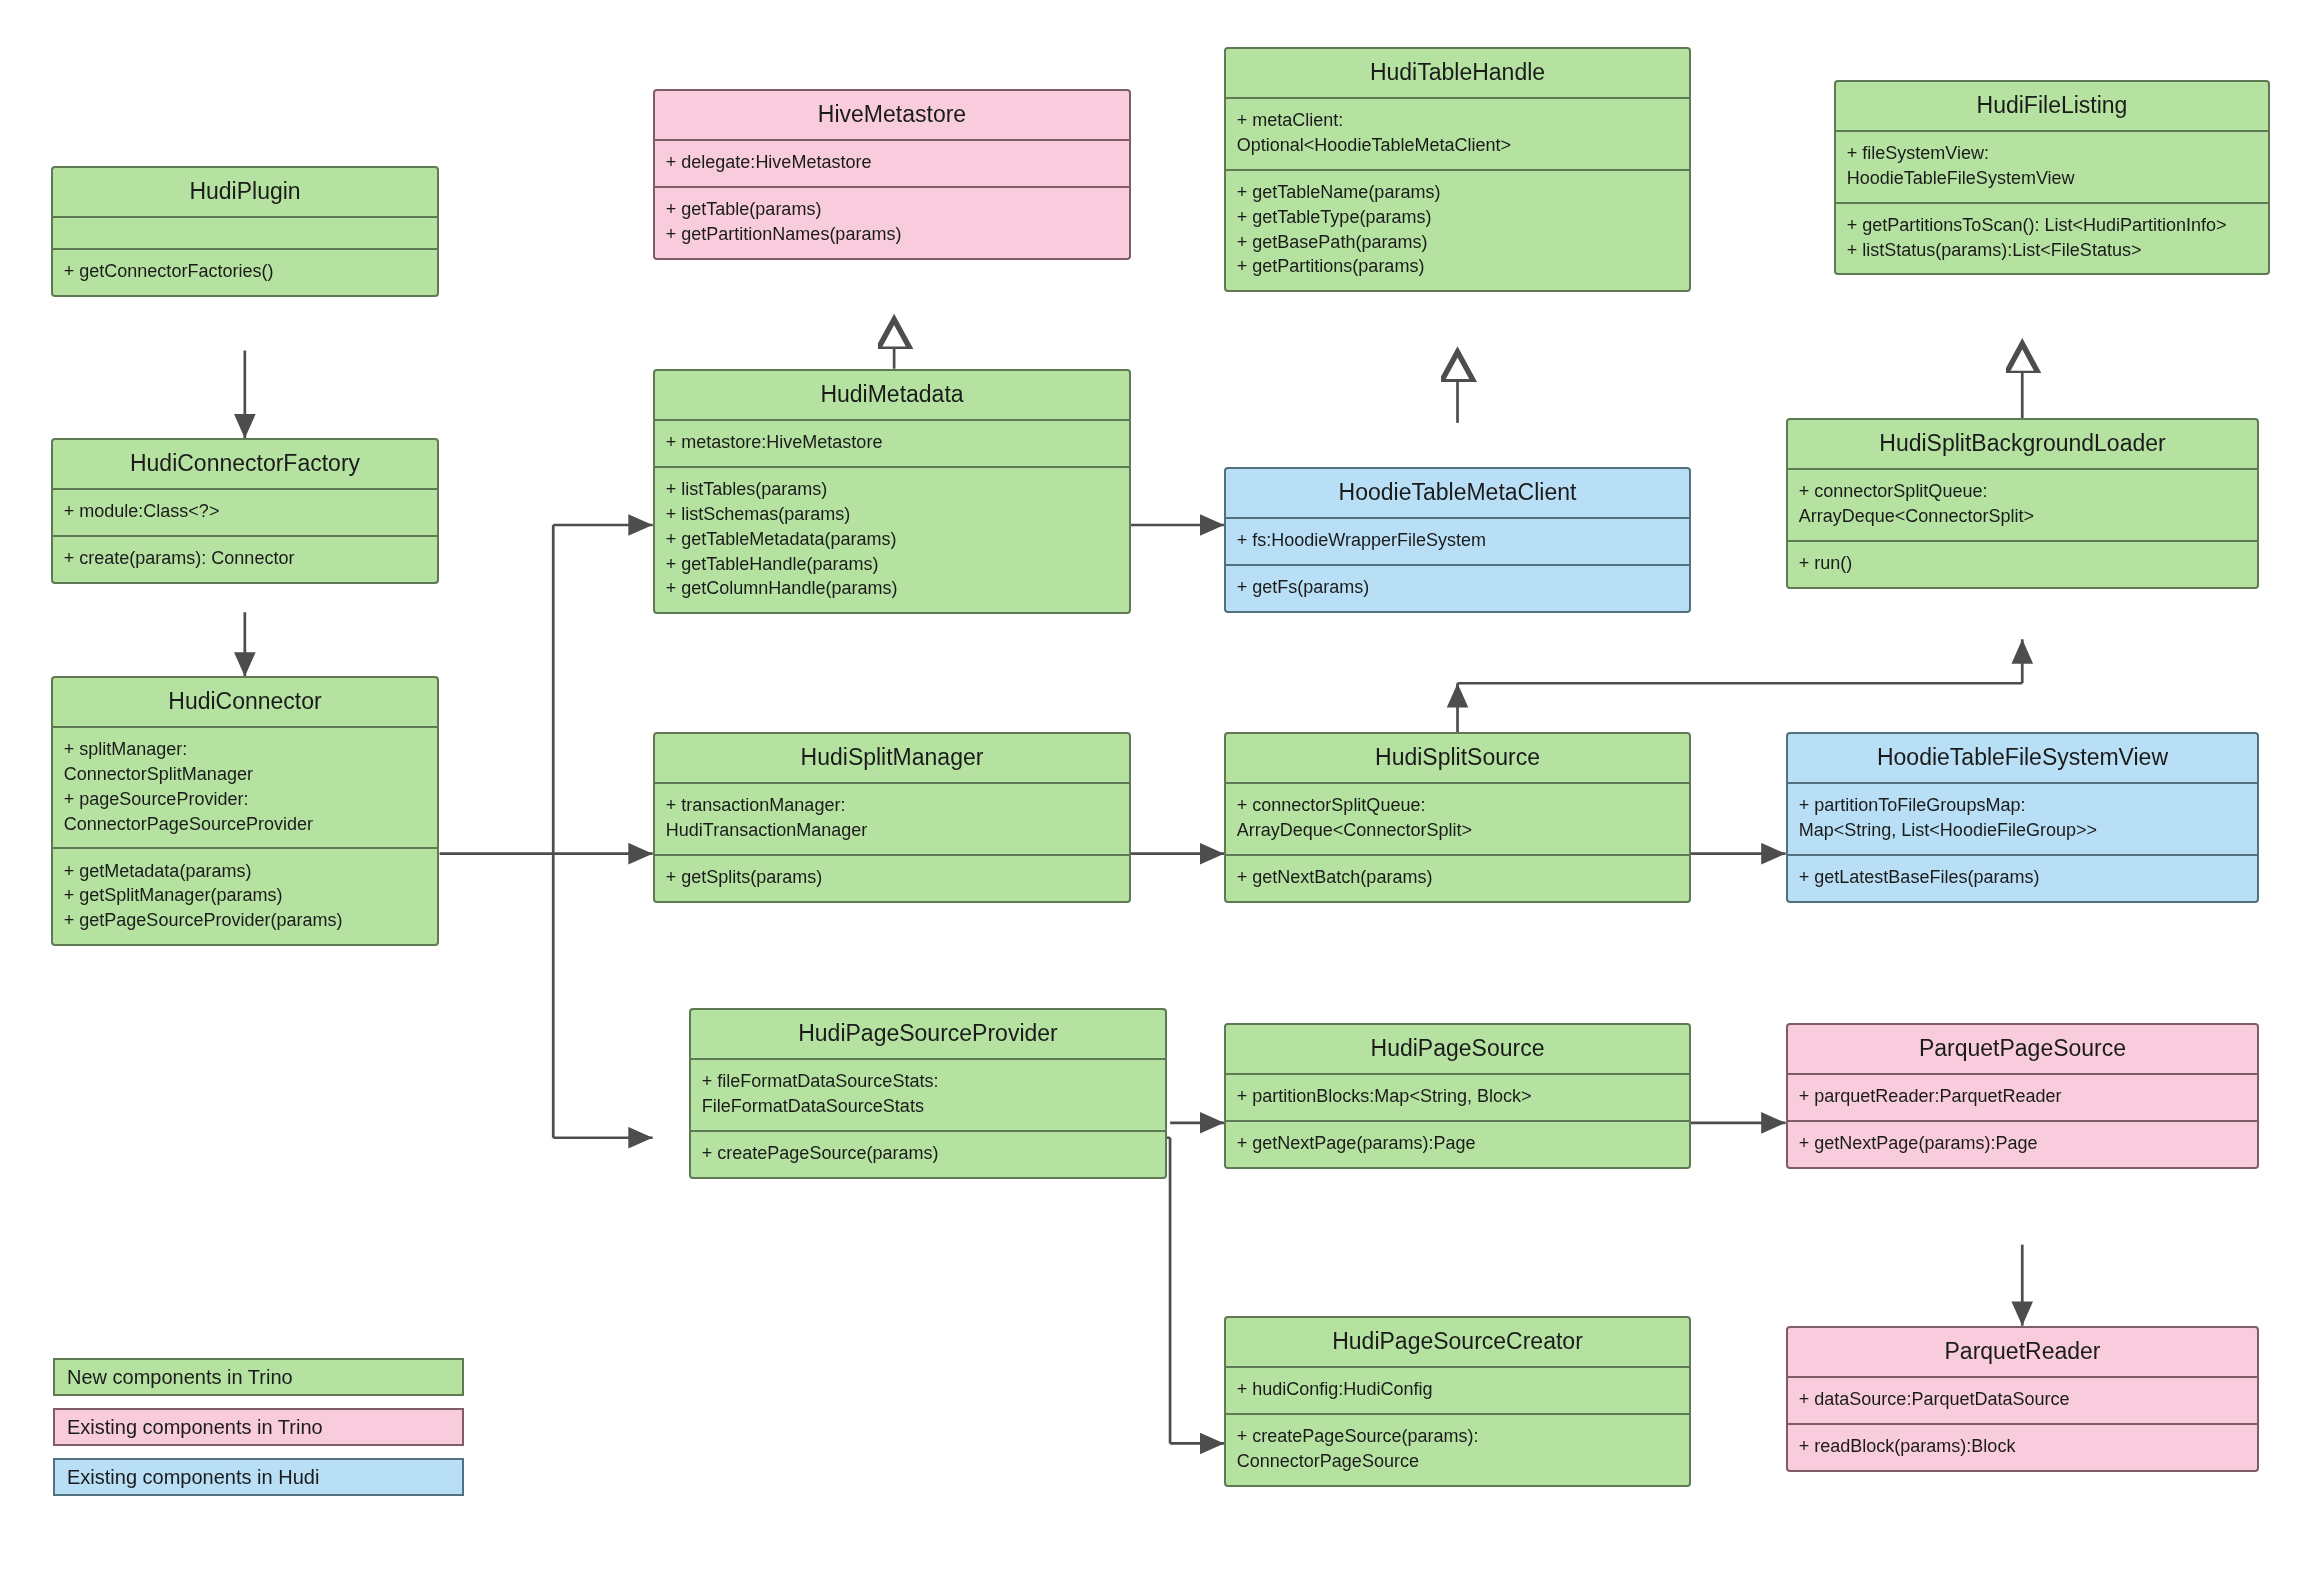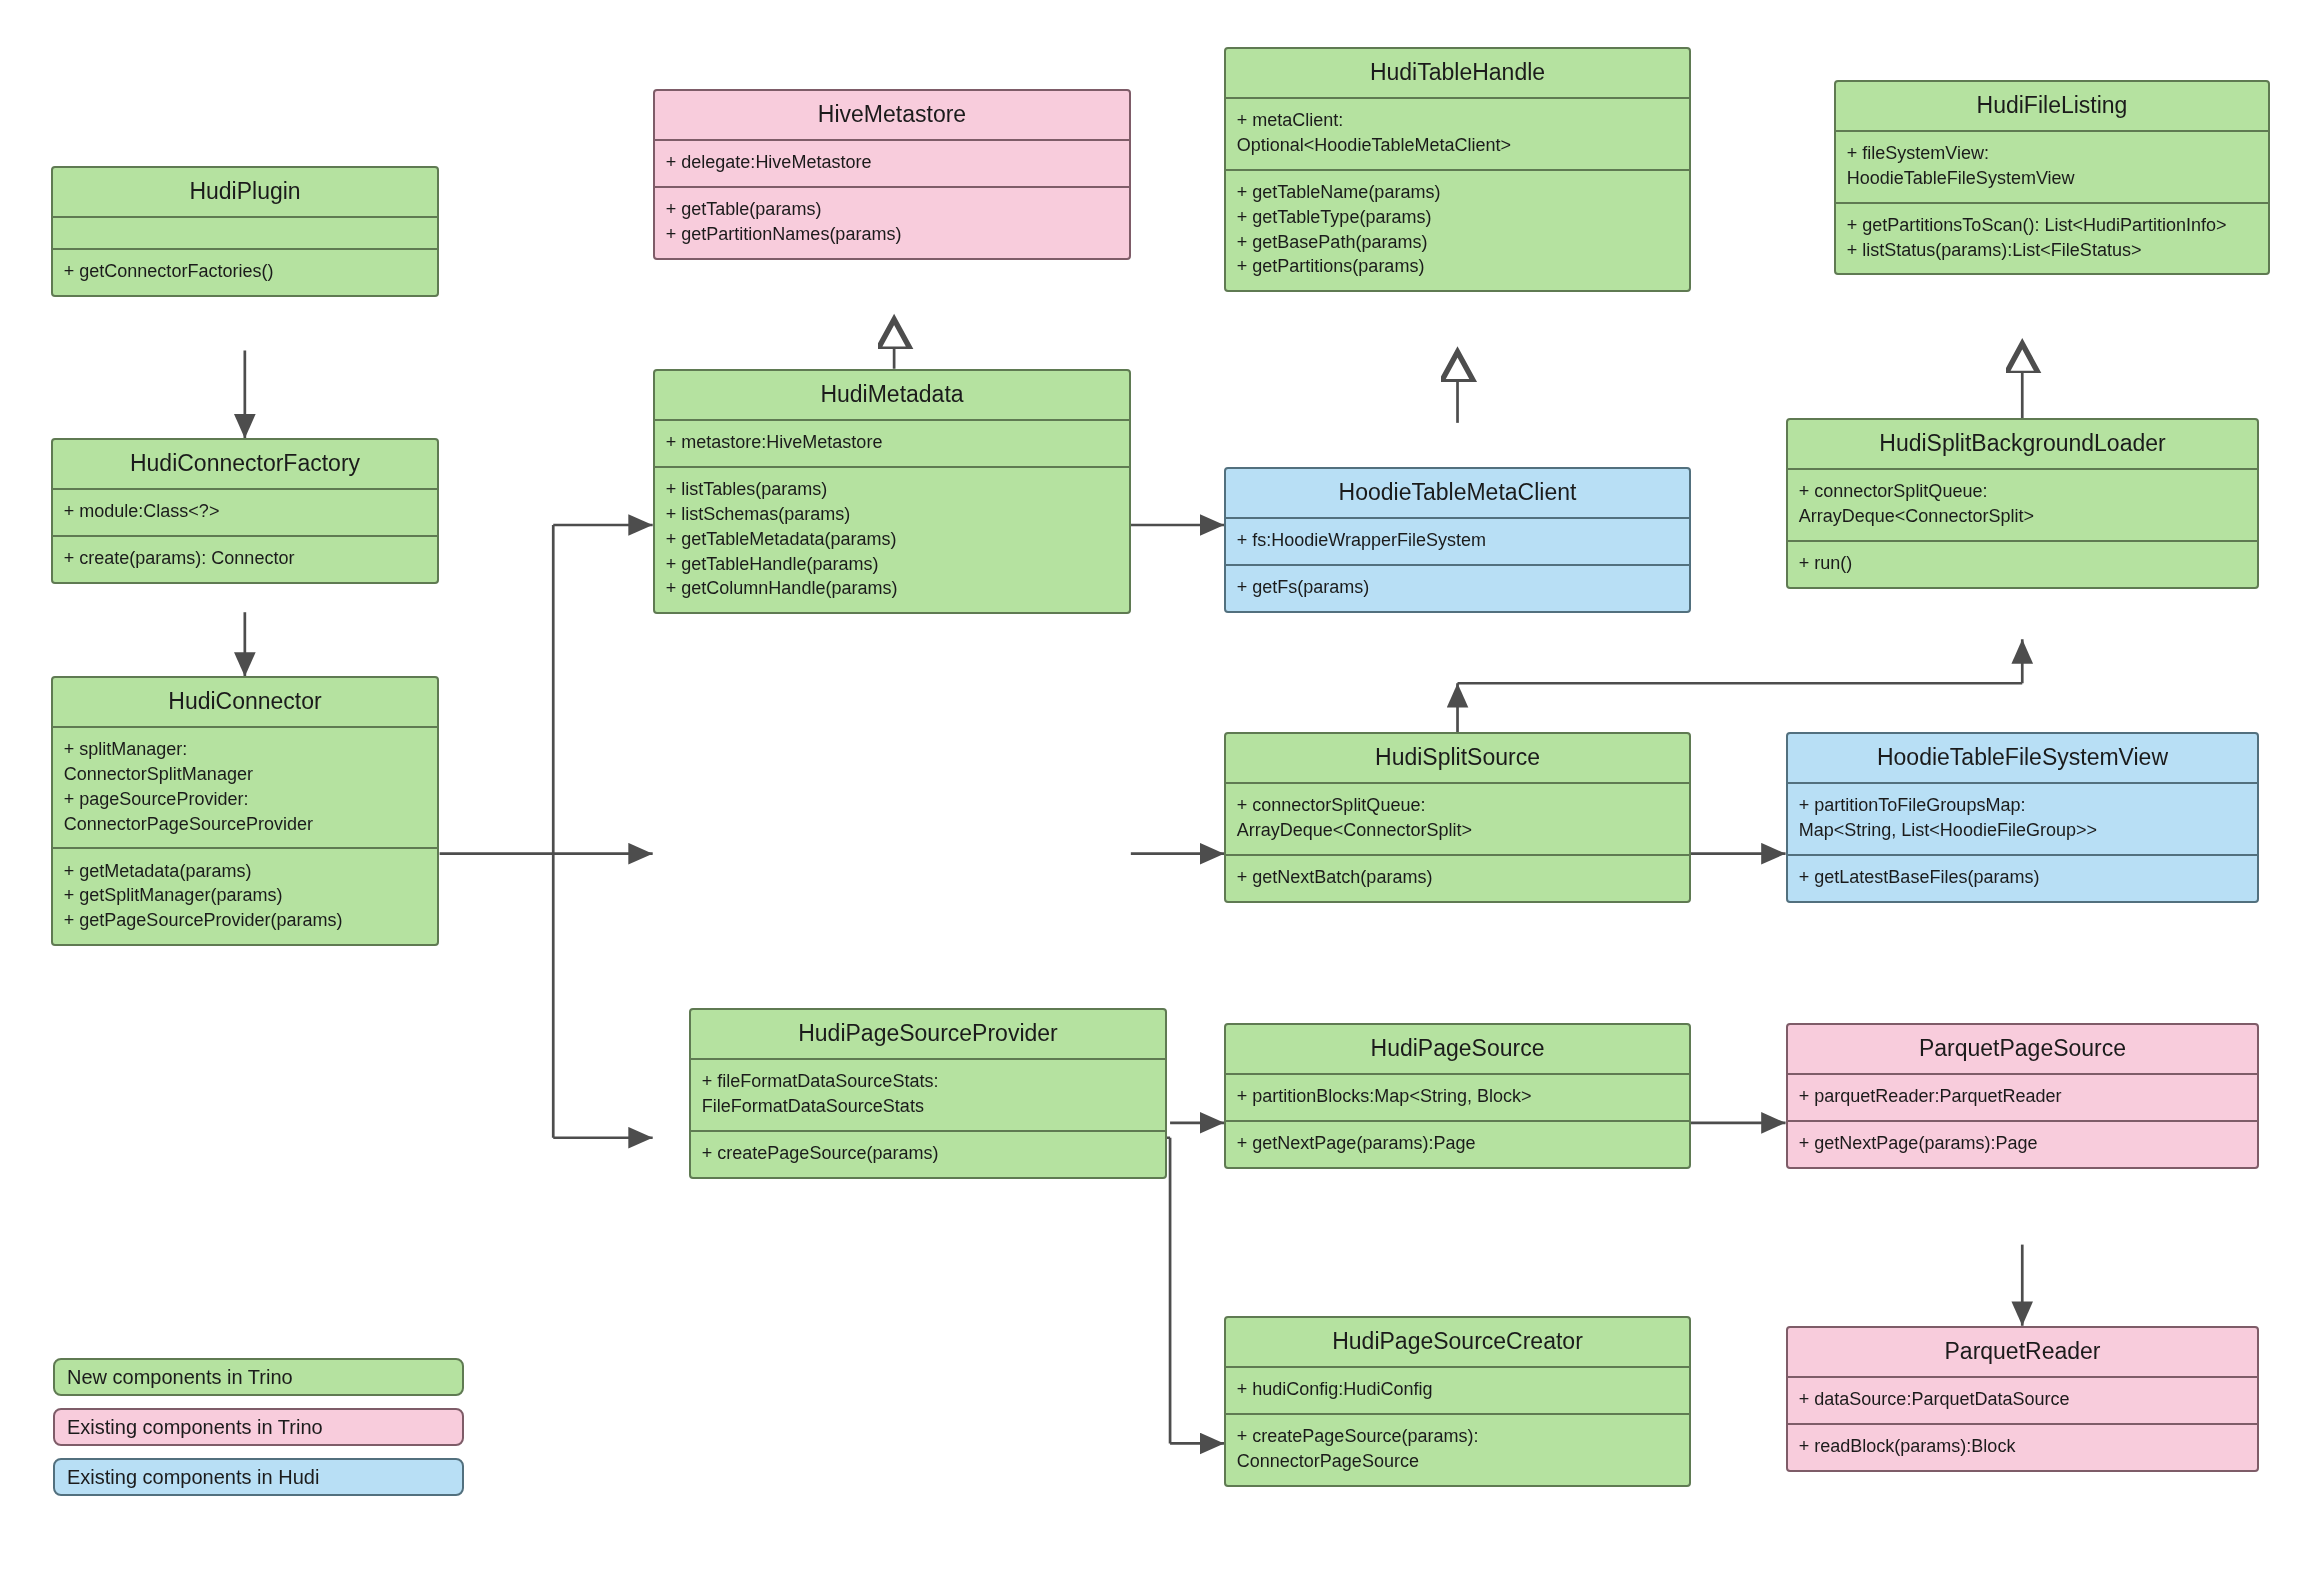--- a/index.html
+++ b/index.html
@@ -68,21 +68,21 @@
     position: absolute;
     left: 53px;
     top: 1358px;
     width: 411px;
   }
   .legend-row {
     box-sizing: border-box;
     height: 38px;
     margin-bottom: 12px;
     border: 2px solid #5f7a52;
-    border-radius: 8px;
+    border-radius: 0;
     display: flex;
     align-items: center;
     padding-left: 12px;
     font-size: 20px;
     color: #1b1b1b;
   }
   .legend-row.green { background: #b5e2a0; border-color: #5f7a52; }
   .legend-row.pink  { background: #f8ccdc; border-color: #7e5c68; }
   .legend-row.blue  { background: #b8dff5; border-color: #52707e; }
 </style>
@@ -255,20 +255,32 @@
     <div class="section">
       <div>+ connectorSplitQueue:
 ArrayDeque&lt;ConnectorSplit&gt;</div>
     </div>
     <div class="sep"></div>
     <div class="section">
       <div>+ run()</div>
     </div>
   </div>
 
+  <div class="node green" style="left:653px; top:732px; width:478px;">
+    <div class="title">HudiSplitManager</div>
+    <div class="sep"></div>
+    <div class="section">
+      <div>+ transactionManager:
+HudiTransactionManager</div>
+    </div>
+    <div class="sep"></div>
+    <div class="section">
+      <div>+ getSplits(params)</div>
+    </div>
+  </div>
 
   <div class="node green" style="left:1224px; top:732px; width:467px;">
     <div class="title">HudiSplitSource</div>
     <div class="sep"></div>
     <div class="section">
       <div>+ connectorSplitQueue:
 ArrayDeque&lt;ConnectorSplit&gt;</div>
     </div>
     <div class="sep"></div>
     <div class="section">

